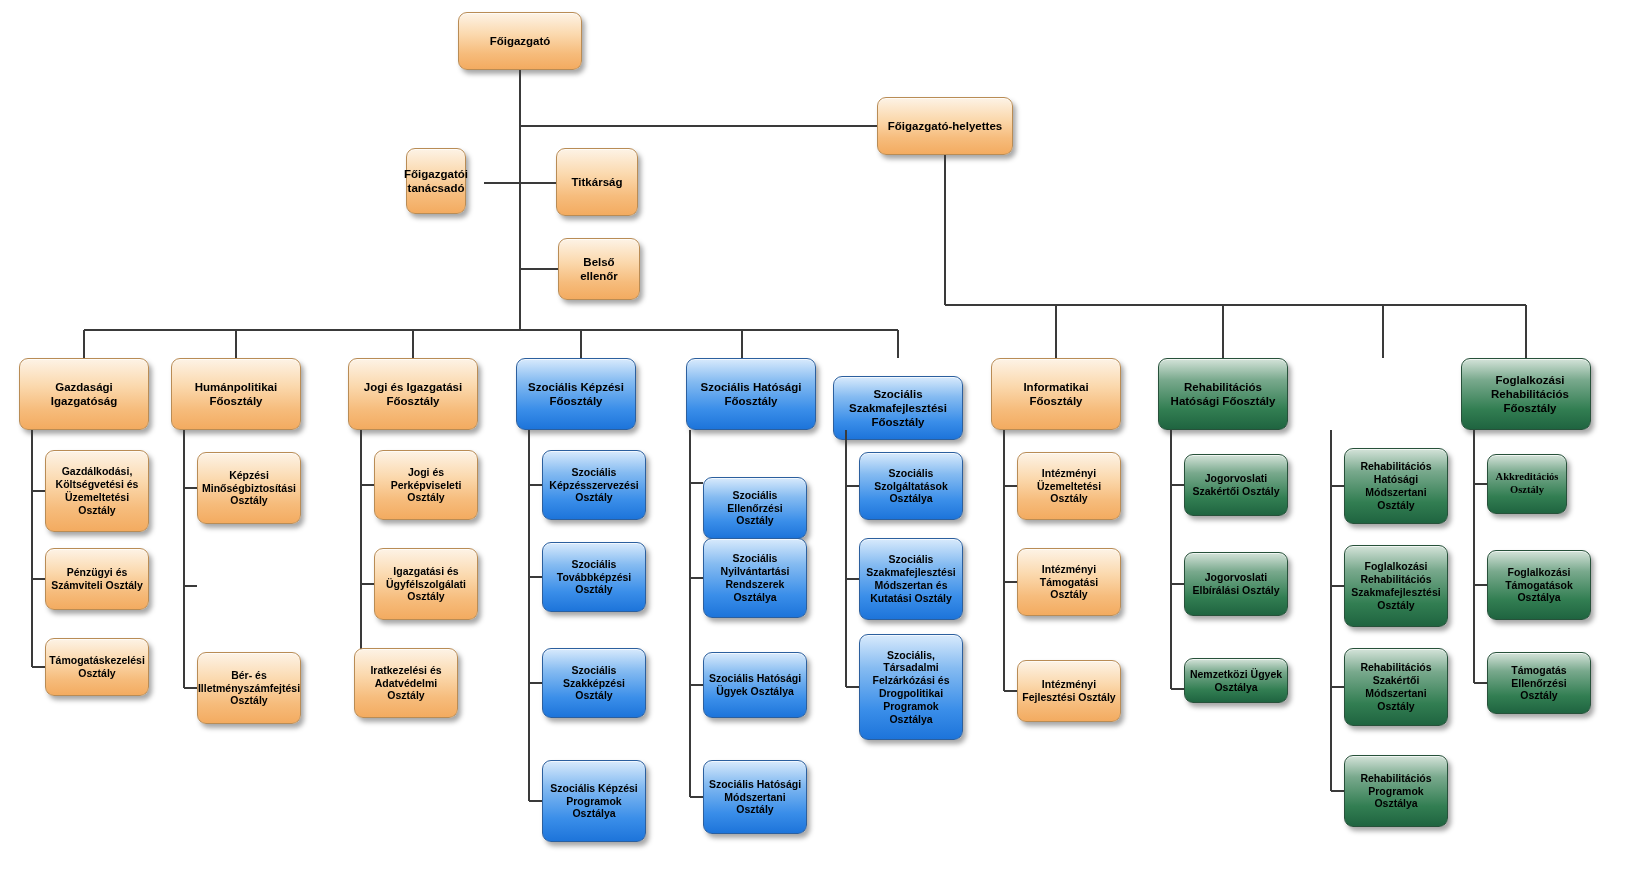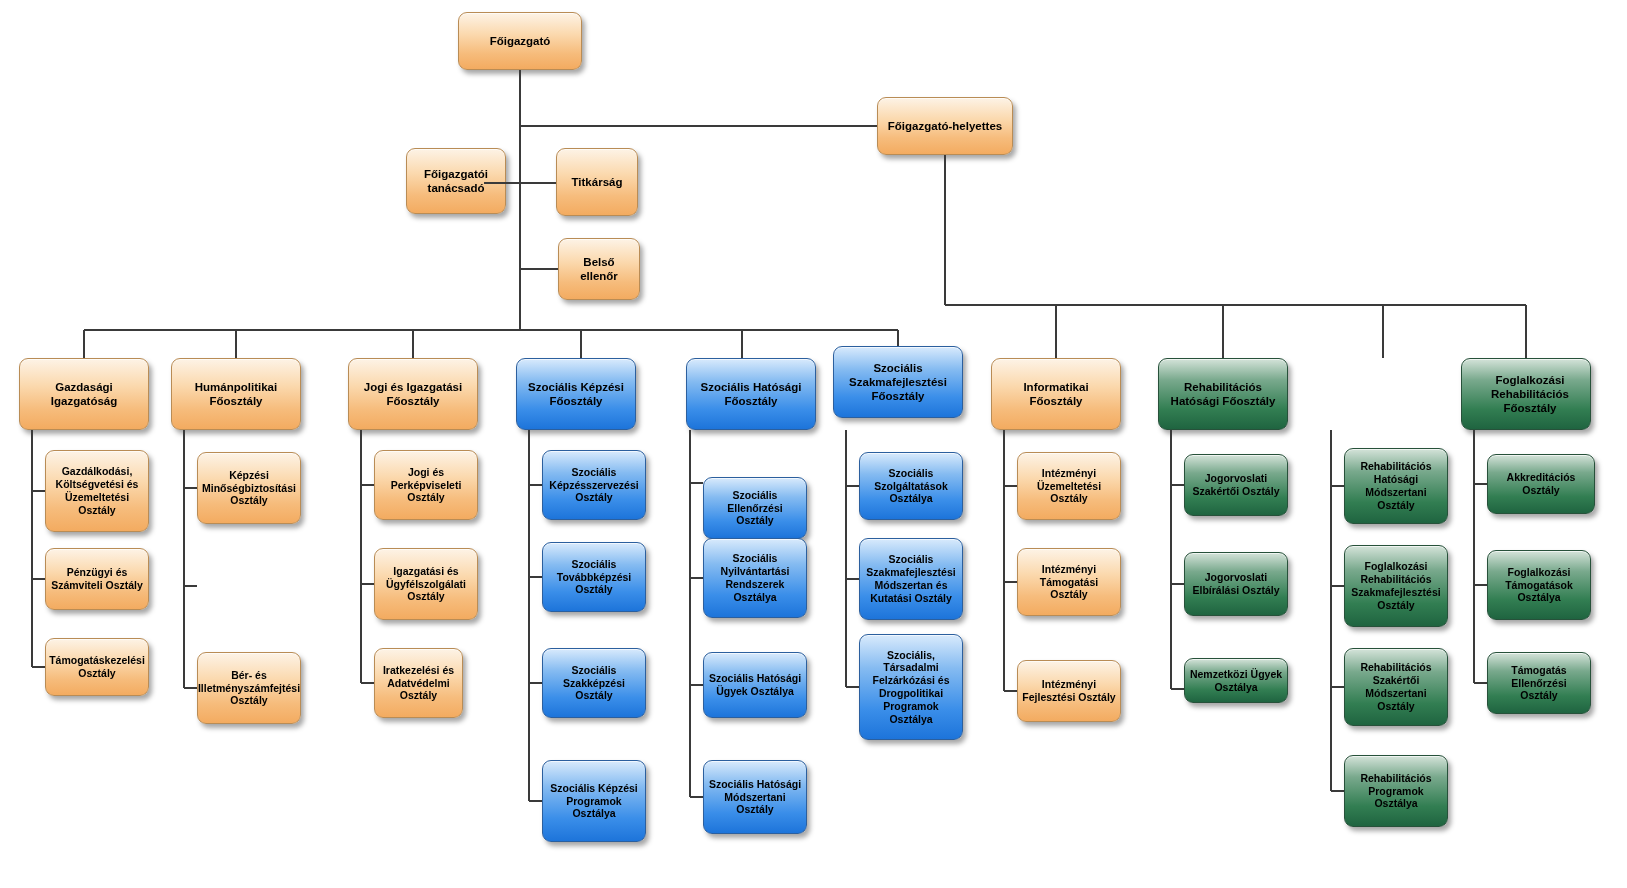--- a/index.html
+++ b/index.html
@@ -45,21 +45,21 @@
     position: absolute;
     background: #3a3a3a;
   }
 </style>
 </head>
 <body>
 
 <div id="org-chart">
     <div class="node top theme-orange" style="left: 458px; top: 12px; width: 124px; height: 58px;">Főigazgató</div>
     <div class="node top theme-orange" style="left: 877px; top: 97px; width: 136px; height: 58px;">Főigazgató-helyettes</div>
-    <div class="node top theme-orange" style="left: 406px; top: 148px; width: 100px; height: 66px;">Főigazgatói tanácsadó</div>
+    <div class="node top theme-orange" style="left: 406px; top: 148px; width: 60px; height: 66px;">Főigazgatói tanácsadó</div>
     <div class="node top theme-orange" style="left: 556px; top: 148px; width: 82px; height: 68px;">Titkárság</div>
     <div class="node top theme-orange" style="left: 558px; top: 238px; width: 82px; height: 62px;">Belső ellenőr</div>
     <div class="vline" style="left: 519px; top: 70px; width: 2px; height: 260px;"></div>
     <div class="hline" style="left: 520px; top: 125px; width: 357px; height: 2px;"></div>
     <div class="hline" style="left: 484px; top: 182px; width: 72px; height: 2px;"></div>
     <div class="hline" style="left: 520px; top: 268px; width: 38px; height: 2px;"></div>
     <div class="vline" style="left: 944px; top: 155px; width: 2px; height: 150px;"></div>
     <div class="hline" style="left: 84px; top: 329px; width: 814px; height: 2px;"></div>
     <div class="hline" style="left: 945px; top: 304px; width: 581px; height: 2px;"></div>
     <div class="vline" style="left: 83px; top: 330px; width: 2px; height: 28px;"></div>
@@ -80,21 +80,21 @@
     <div class="hline" style="left: 184px; top: 687px; width: 13px; height: 2px;"></div>
     <div class="node child theme-orange" style="left: 197px; top: 652px; width: 104px; height: 72px;">Bér- és Illetményszámfejtési Osztály</div>
     <div class="vline" style="left: 412px; top: 330px; width: 2px; height: 28px;"></div>
     <div class="node header theme-orange" style="left: 348px; top: 358px; width: 130px; height: 72px;">Jogi és Igazgatási Főosztály</div>
     <div class="vline" style="left: 360px; top: 430px; width: 2px; height: 253px;"></div>
     <div class="hline" style="left: 361px; top: 484px; width: 13px; height: 2px;"></div>
     <div class="node child theme-orange" style="left: 374px; top: 450px; width: 104px; height: 70px;">Jogi és Perképviseleti Osztály</div>
     <div class="hline" style="left: 361px; top: 583px; width: 13px; height: 2px;"></div>
     <div class="node child theme-orange" style="left: 374px; top: 548px; width: 104px; height: 72px;">Igazgatási és Ügyfélszolgálati Osztály</div>
     <div class="hline" style="left: 361px; top: 682px; width: 13px; height: 2px;"></div>
-    <div class="node child theme-orange" style="left: 374px; top: 648px; width: 89px; height: 70px;">Iratkezelési és Adatvédelmi Osztály</div>
+    <div class="node child theme-orange" style="left: 354px; top: 648px; width: 104px; height: 70px;">Iratkezelési és Adatvédelmi Osztály</div>
     <div class="vline" style="left: 580px; top: 330px; width: 2px; height: 28px;"></div>
     <div class="node header theme-blue" style="left: 516px; top: 358px; width: 120px; height: 72px;">Szociális Képzési Főosztály</div>
     <div class="vline" style="left: 528px; top: 430px; width: 2px; height: 371px;"></div>
     <div class="hline" style="left: 529px; top: 484px; width: 13px; height: 2px;"></div>
     <div class="node child theme-blue" style="left: 542px; top: 450px; width: 104px; height: 70px;">Szociális Képzésszervezési Osztály</div>
     <div class="hline" style="left: 529px; top: 576px; width: 13px; height: 2px;"></div>
     <div class="node child theme-blue" style="left: 542px; top: 542px; width: 104px; height: 70px;">Szociális Továbbképzési Osztály</div>
     <div class="hline" style="left: 529px; top: 682px; width: 13px; height: 2px;"></div>
     <div class="node child theme-blue" style="left: 542px; top: 648px; width: 104px; height: 70px;">Szociális Szakképzési Osztály</div>
     <div class="hline" style="left: 529px; top: 800px; width: 13px; height: 2px;"></div>
@@ -104,21 +104,21 @@
     <div class="vline" style="left: 689px; top: 430px; width: 2px; height: 367px;"></div>
     <div class="hline" style="left: 690px; top: 482px; width: 13px; height: 2px;"></div>
     <div class="node child theme-blue" style="left: 703px; top: 452px; width: 104px; height: 62px; margin-top: 25px;">Szociális Ellenőrzési Osztály</div>
     <div class="hline" style="left: 690px; top: 577px; width: 13px; height: 2px;"></div>
     <div class="node child theme-blue" style="left: 703px; top: 538px; width: 104px; height: 80px;">Szociális Nyilvántartási Rendszerek Osztálya</div>
     <div class="hline" style="left: 690px; top: 684px; width: 13px; height: 2px;"></div>
     <div class="node child theme-blue" style="left: 703px; top: 652px; width: 104px; height: 66px;">Szociális Hatósági Ügyek Osztálya</div>
     <div class="hline" style="left: 690px; top: 796px; width: 13px; height: 2px;"></div>
     <div class="node child theme-blue" style="left: 703px; top: 760px; width: 104px; height: 74px;">Szociális Hatósági Módszertani Osztály</div>
     <div class="vline" style="left: 897px; top: 330px; width: 2px; height: 28px;"></div>
-    <div class="node header theme-blue" style="left: 833px; top: 346px; width: 130px; height: 72px;">Szociális Szakmafejlesztési Főosztály</div>
+    <div class="node header theme-blue" style="left: 833px; top: 376px; width: 130px; height: 64px;">Szociális Szakmafejlesztési Főosztály</div>
     <div class="vline" style="left: 845px; top: 430px; width: 2px; height: 257px;"></div>
     <div class="hline" style="left: 846px; top: 485px; width: 13px; height: 2px;"></div>
     <div class="node child theme-blue" style="left: 859px; top: 452px; width: 104px; height: 68px;">Szociális Szolgáltatások Osztálya</div>
     <div class="hline" style="left: 846px; top: 578px; width: 13px; height: 2px;"></div>
     <div class="node child theme-blue" style="left: 859px; top: 538px; width: 104px; height: 82px;">Szociális Szakmafejlesztési Módszertan és Kutatási Osztály</div>
     <div class="hline" style="left: 846px; top: 686px; width: 13px; height: 2px;"></div>
     <div class="node child theme-blue" style="left: 859px; top: 634px; width: 104px; height: 106px;">Szociális, Társadalmi Felzárkózási és Drogpolitikai Programok Osztálya</div>
     <div class="vline" style="left: 1055px; top: 305px; width: 2px; height: 53px;"></div>
     <div class="node header theme-orange" style="left: 991px; top: 358px; width: 130px; height: 72px;">Informatikai Főosztály</div>
     <div class="vline" style="left: 1003px; top: 430px; width: 2px; height: 261px;"></div>
@@ -144,18 +144,18 @@
     <div class="hline" style="left: 1331px; top: 585px; width: 13px; height: 2px;"></div>
     <div class="node child theme-green" style="left: 1344px; top: 545px; width: 104px; height: 82px;">Foglalkozási Rehabilitációs Szakmafejlesztési Osztály</div>
     <div class="hline" style="left: 1331px; top: 686px; width: 13px; height: 2px;"></div>
     <div class="node child theme-green" style="left: 1344px; top: 648px; width: 104px; height: 78px;">Rehabilitációs Szakértői Módszertani Osztály</div>
     <div class="hline" style="left: 1331px; top: 790px; width: 13px; height: 2px;"></div>
     <div class="node child theme-green" style="left: 1344px; top: 755px; width: 104px; height: 72px;">Rehabilitációs Programok Osztálya</div>
     <div class="vline" style="left: 1525px; top: 305px; width: 2px; height: 53px;"></div>
     <div class="node header theme-green" style="left: 1461px; top: 358px; width: 130px; height: 72px; padding-left: 12px;">Foglalkozási Rehabilitációs Főosztály</div>
     <div class="vline" style="left: 1473px; top: 430px; width: 2px; height: 253px;"></div>
     <div class="hline" style="left: 1474px; top: 483px; width: 13px; height: 2px;"></div>
-    <div class="node child theme-green" style="left: 1487px; top: 454px; width: 108px; height: 60px;">Akkreditációs Osztály</div>
+    <div class="node child theme-green" style="left: 1487px; top: 454px; width: 80px; height: 60px; font-family: Liberation Serif, serif;">Akkreditációs Osztály</div>
     <div class="hline" style="left: 1474px; top: 584px; width: 13px; height: 2px;"></div>
     <div class="node child theme-green" style="left: 1487px; top: 550px; width: 104px; height: 70px;">Foglalkozási Támogatások Osztálya</div>
     <div class="hline" style="left: 1474px; top: 682px; width: 13px; height: 2px;"></div>
     <div class="node child theme-green" style="left: 1487px; top: 652px; width: 104px; height: 62px;">Támogatás Ellenőrzési Osztály</div>
   </div>
 
 </body></html>

